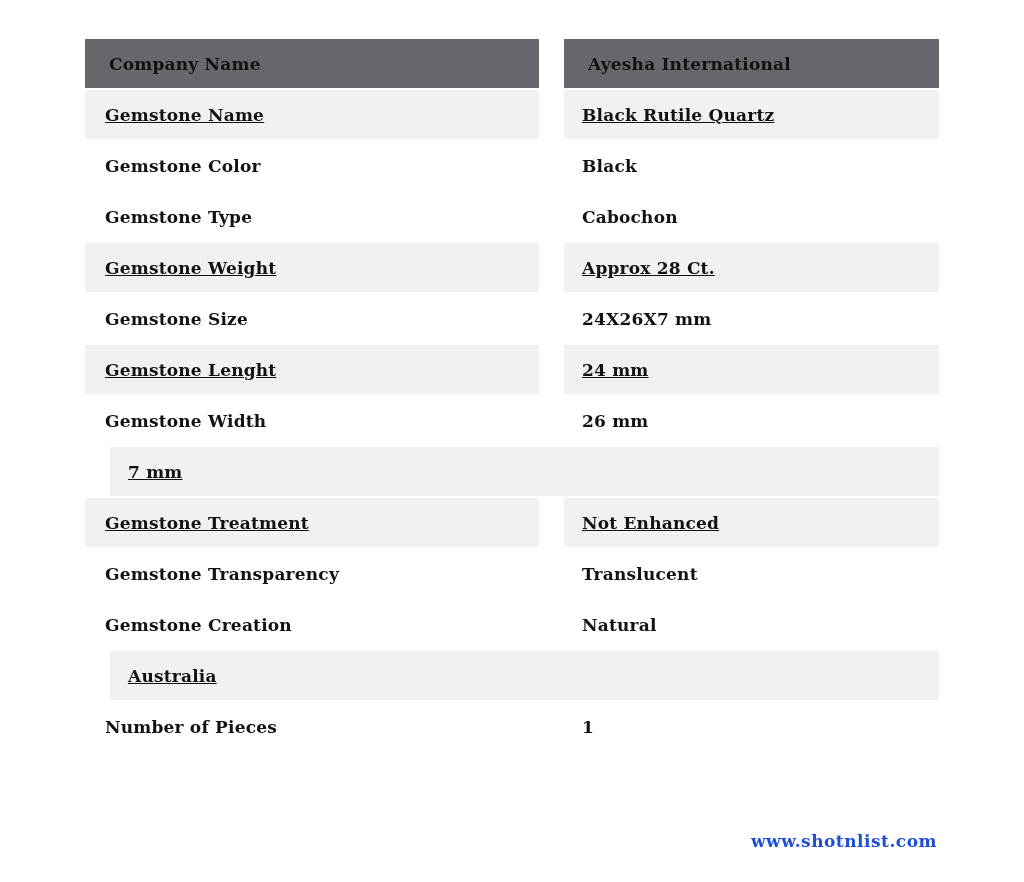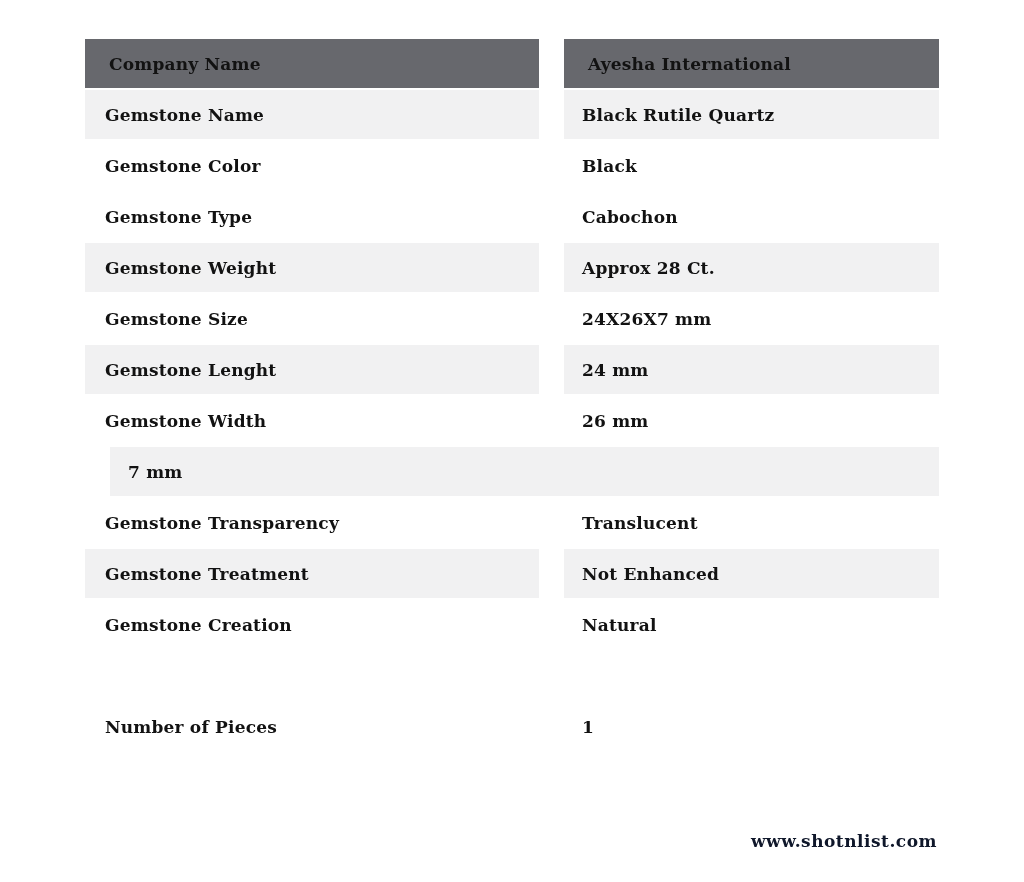--- a/index.html
+++ b/index.html
@@ -46,29 +46,30 @@
     flex: 1;
     padding-left: 18px;
     margin-left: 20px;
   }
   .header-row .cell {
     background: #67686d;
     padding-left: 24px;
   }
   .row.alt .cell {
     background: #f1f1f2;
+    text-decoration: underline;
   }
   .watermark {
     position: absolute;
     top: 831px;
     right: 87px;
     font-family: "DejaVu Serif", serif;
     font-weight: bold;
     font-size: 17px;
-    color: #0f172a;
+    color: #1d4ed8;
     letter-spacing: 0.5px;
   }
 </style>
 </head>
 <body>
 
 <div class="spec-table">
 
   <div class="row header-row">
     <div class="cell label-cell">Company Name</div>
@@ -117,40 +118,41 @@
     <div class="cell label-cell">Gemstone Width</div>
     <div class="divider"></div>
     <div class="cell value-cell">26 mm</div>
   </div>
 
   <div class="row alt">
     <div class="divider"></div>
     <div class="cell value-cell">7 mm</div>
   </div>
 
+  <div class="row alt">
+    <div class="cell label-cell">Gemstone Treatment</div>
+    <div class="divider"></div>
+    <div class="cell value-cell">Not Enhanced</div>
+  </div>
+
   <div class="row">
     <div class="cell label-cell">Gemstone Transparency</div>
     <div class="divider"></div>
     <div class="cell value-cell">Translucent</div>
-  </div>
-
-  <div class="row alt">
-    <div class="cell label-cell">Gemstone Treatment</div>
-    <div class="divider"></div>
-    <div class="cell value-cell">Not Enhanced</div>
   </div>
 
   <div class="row">
     <div class="cell label-cell">Gemstone Creation</div>
     <div class="divider"></div>
     <div class="cell value-cell">Natural</div>
   </div>
 
   <div class="row alt">
     <div class="divider"></div>
+    <div class="cell value-cell">Australia</div>
   </div>
 
   <div class="row">
     <div class="cell label-cell">Number of Pieces</div>
     <div class="divider"></div>
     <div class="cell value-cell">1</div>
   </div>
 
 </div>
 

